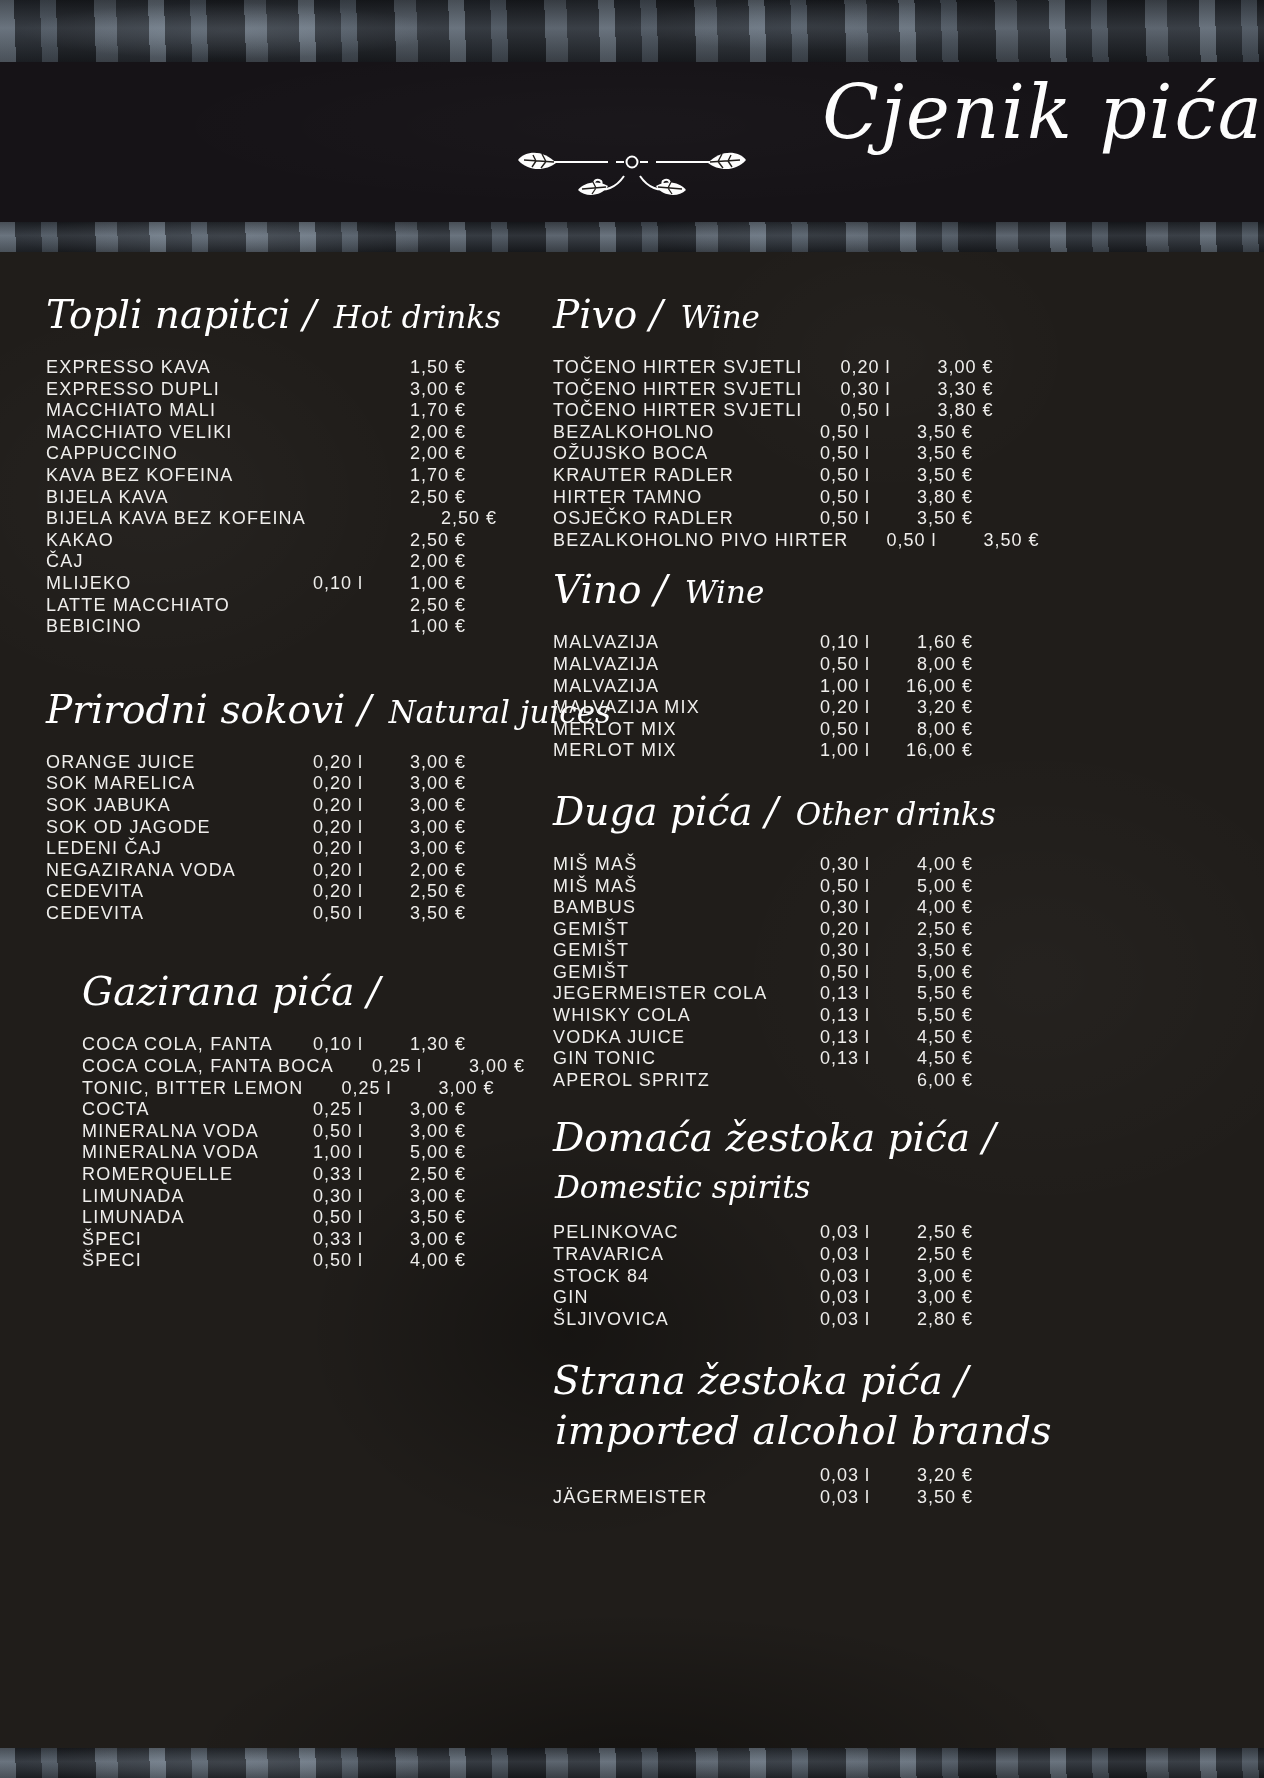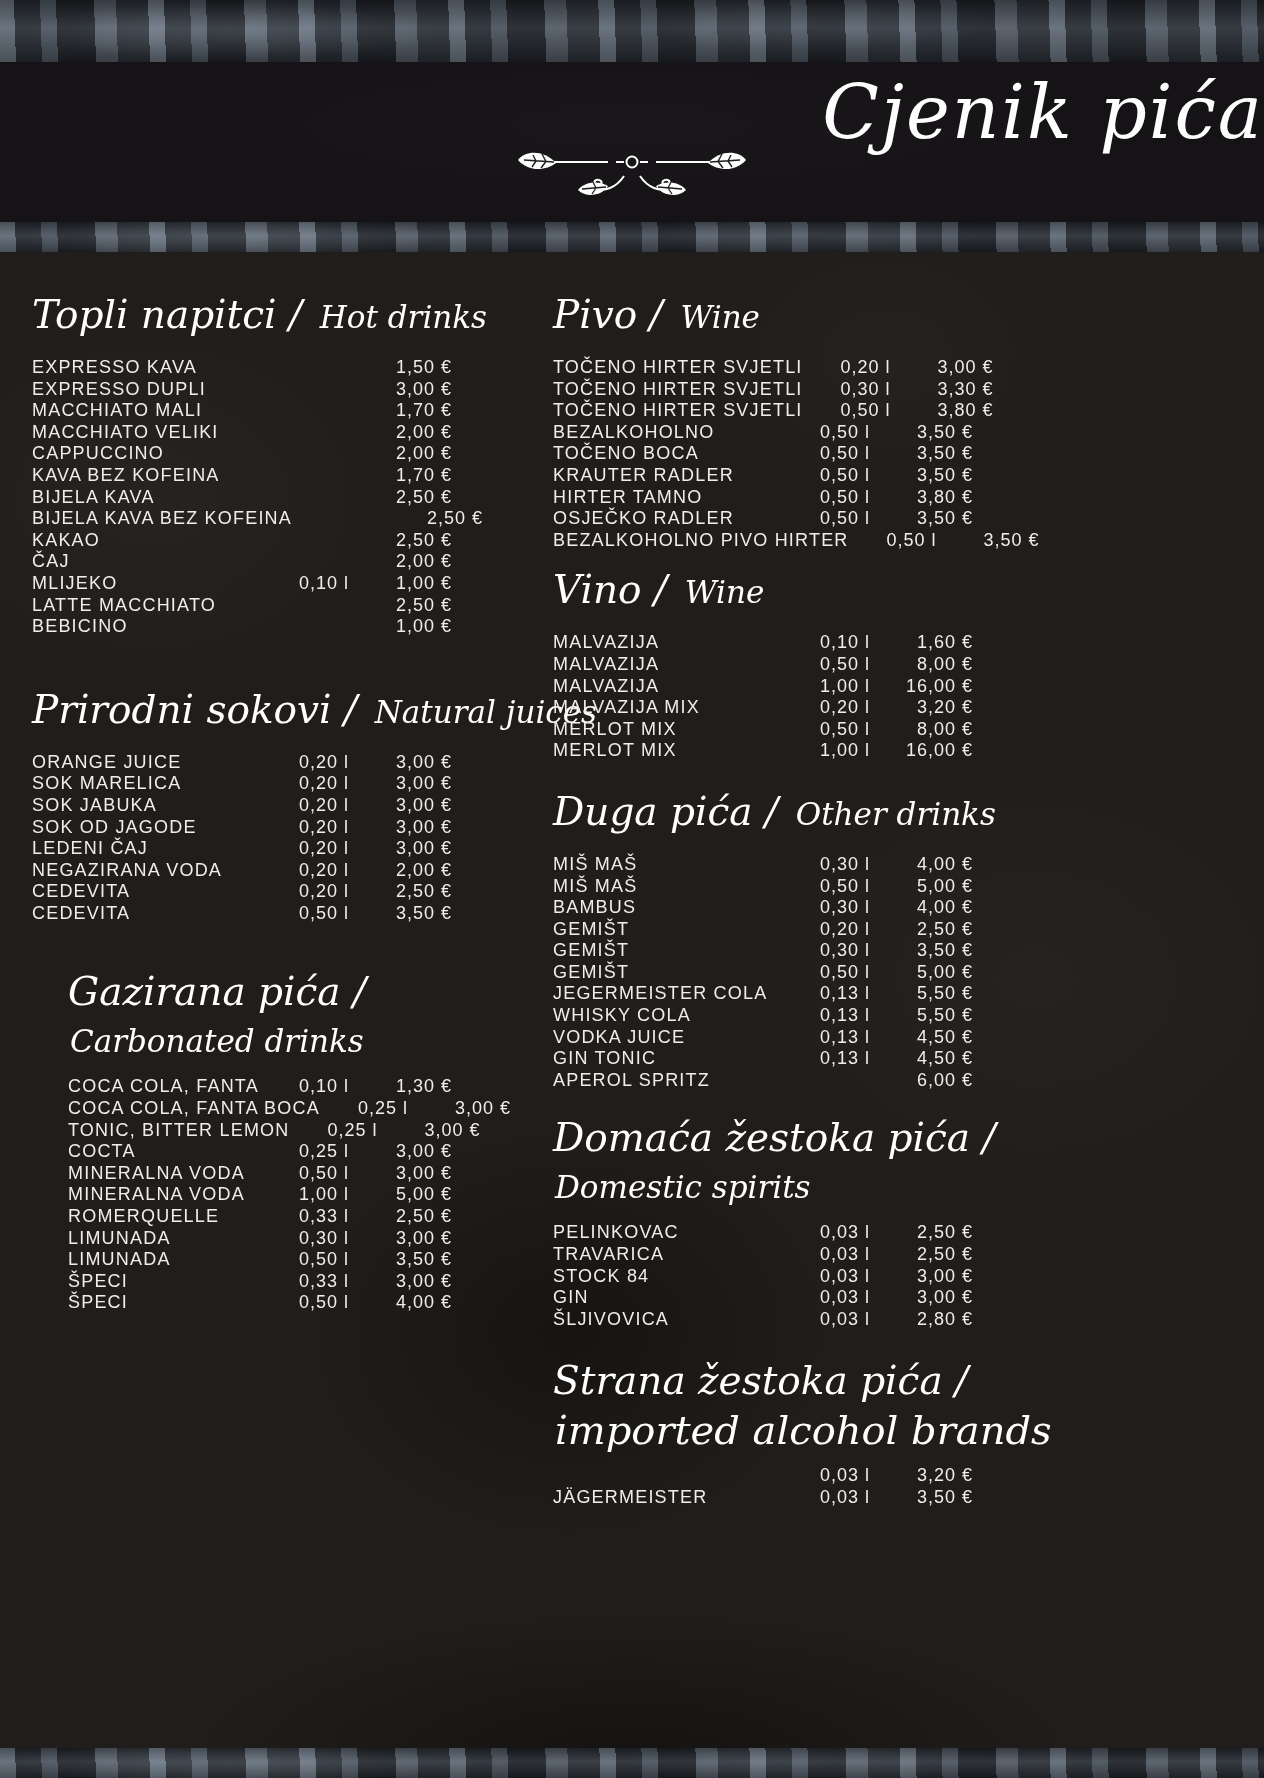--- a/index.html
+++ b/index.html
@@ -37,21 +37,21 @@
   }
   .title {
     margin:0; padding-top:10px;
     font-family:"DejaVu Serif", serif; font-style:italic; font-weight:400;
     font-size:74px; line-height:80px; color:#fdfdfd; letter-spacing:2px;
   }
   .ornament { display:block; margin:-6px auto 0; }
 
   .content { position:absolute; top:292px; left:0; width:100%; z-index:1; }
   .col { position:absolute; top:0; width:420px; }
-  .col-left  { left:32px; }
+  .col-left  { left:46px; }
   .col-right { left:553px; }
 
   .heading {
     margin:0 0 14px 0; color:#ffffff;
     font-family:"DejaVu Serif", serif; font-style:italic; font-weight:400;
     line-height:46px; white-space:nowrap;
   }
   .h-main { font-size:39px; }
   .h-sub  { font-size:31px; margin-left:10px; }
   .two-line .h-sub { display:block; margin-left:2px; line-height:42px; }
@@ -245,21 +245,20 @@
               <span class="i-name">CEDEVITA</span>
               <span class="i-size">0,50 l</span>
               <span class="i-price">3,50 €</span>
             </div>
           </div>
       </section>
 
       <section class="menu-section s-carb two-line">
         <h2 class="heading">
           <span class="h-main">Gazirana pića /</span>
-          <span class="h-sub">Carbonated drinks</span>
         </h2>
         <div class="items">
 
             <div class="row">
               <span class="i-name">COCA COLA, FANTA</span>
               <span class="i-size">0,10 l</span>
               <span class="i-price">1,30 €</span>
             </div>
 
             <div class="row">
@@ -353,21 +352,21 @@
               <span class="i-price">3,80 €</span>
             </div>
 
             <div class="row">
               <span class="i-name">BEZALKOHOLNO</span>
               <span class="i-size">0,50 l</span>
               <span class="i-price">3,50 €</span>
             </div>
 
             <div class="row">
-              <span class="i-name">TOČENO BOCA</span>
+              <span class="i-name">OŽUJSKO BOCA</span>
               <span class="i-size">0,50 l</span>
               <span class="i-price">3,50 €</span>
             </div>
 
             <div class="row">
               <span class="i-name">KRAUTER RADLER</span>
               <span class="i-size">0,50 l</span>
               <span class="i-price">3,50 €</span>
             </div>
 

